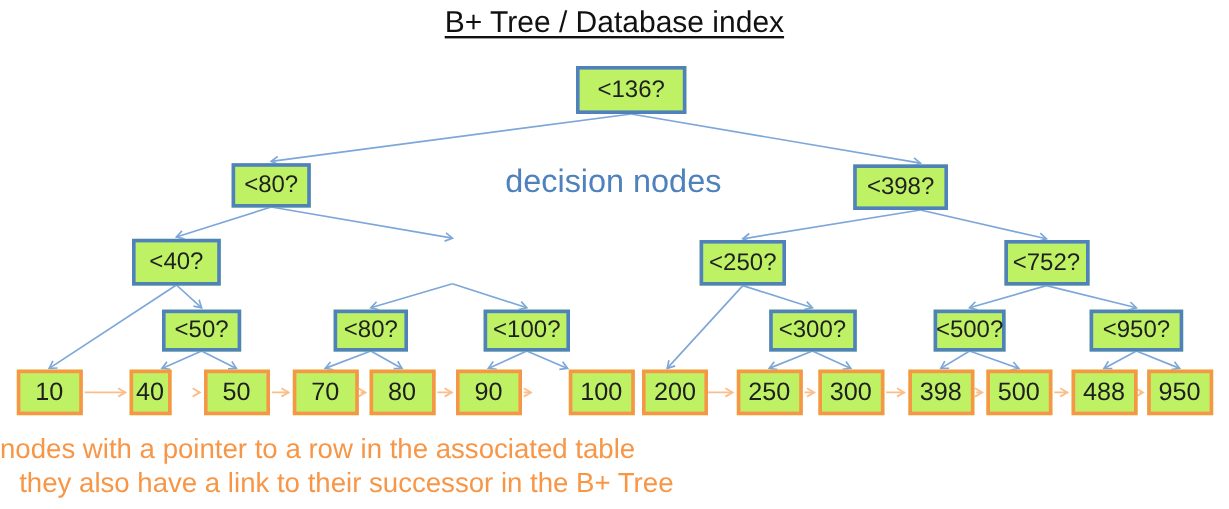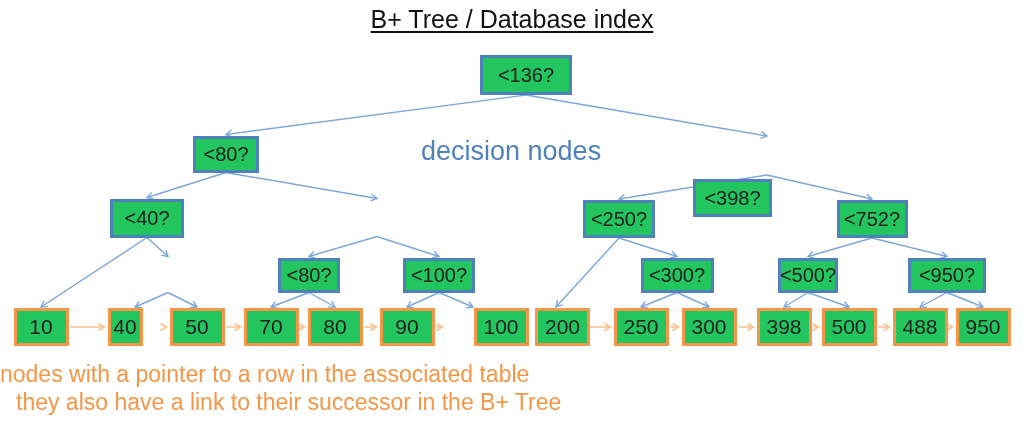--- a/index.html
+++ b/index.html
@@ -17,21 +17,21 @@
     position:absolute;left:0;width:100%;text-align:left;
     font-size:23px;color:var(--leaf-caption,#f79646);
   }
   .caption.line1{top:361px;}
   .caption.line2{top:389px;margin-left:16px;}
   #edges{position:absolute;left:0;top:0;width:1024px;height:424px;}
   #edges line.blue-edge{stroke:var(--decision-arrow,#7da7d9);stroke-width:1.4;}
   #edges line.orange-edge{stroke:var(--leaf-arrow,#fbbe8a);stroke-width:1.5;}
   .node{
     position:absolute;display:flex;align-items:center;justify-content:center;
-    background:#22c55e;box-sizing:border-box;color:var(--node-text,#1f1f1f);
+    background:#bef264;box-sizing:border-box;color:var(--node-text,#1f1f1f);
     white-space:nowrap;
   }
   .node.decision{border:3px solid var(--decision-border,#4f81bd);font-size:20px;}
   .node.leaf{border:3px solid var(--leaf-border,#f79646);font-size:21px;}
 </style>
 </head>
 <body>
 
 <div class="stage">
   <svg id="edges" xmlns="http://www.w3.org/2000/svg">
@@ -83,24 +83,25 @@
       <line x1="878.5" y1="327" x2="889.5" y2="327" class="orange-edge" marker-end="url(#arrow-orange)"></line>
       <line x1="949.5" y1="327" x2="952.5" y2="327" class="orange-edge" marker-end="url(#arrow-orange)"></line>
     </svg>
 
   <div class="title">B+ Tree / Database index</div>
   <div class="decision-label">decision nodes</div>
   <div class="caption line1">nodes with a pointer to a row in the associated table</div>
   <div class="caption line2">they also have a link to their successor in the B+ Tree</div>
 <div class="node decision" style="left: 480px; top: 55px; width: 92px; height: 40px;">&lt;136?</div>
     <div class="node decision" style="left: 193px; top: 135.5px; width: 66px; height: 37px;">&lt;80?</div>
-    <div class="node decision" style="left: 693px; top: 137px; width: 79px; height: 38px; margin-top: 42px;">&lt;398?</div>
+    <div class="node decision" style="left: 711px; top: 137px; width: 79px; height: 38px;">&lt;398?</div>
     <div class="node decision" style="left: 110px; top: 198.5px; width: 74px; height: 39px;">&lt;40?</div>
     <div class="node decision" style="left: 583px; top: 200px; width: 72px; height: 38px;">&lt;250?</div>
     <div class="node decision" style="left: 836.5px; top: 200px; width: 71px; height: 38px;">&lt;752?</div>
+    <div class="node decision" style="left: 135px; top: 257.5px; width: 66px; height: 35px;">&lt;50?</div>
     <div class="node decision" style="left: 278px; top: 257.5px; width: 62px; height: 35px;">&lt;80?</div>
     <div class="node decision" style="left: 403px; top: 257.5px; width: 72px; height: 35px;">&lt;100?</div>
     <div class="node decision" style="left: 640.5px; top: 257.5px; width: 73px; height: 35px;">&lt;300?</div>
     <div class="node decision" style="left: 778px; top: 257.5px; width: 60px; height: 35px;">&lt;500?</div>
     <div class="node decision" style="left: 908px; top: 257.5px; width: 78px; height: 35px;">&lt;950?</div>
     <div class="node leaf" style="left: 13.5px; top: 308px; width: 55px; height: 38px;">10</div>
     <div class="node leaf" style="left: 107.5px; top: 308px; width: 35px; height: 38px;">40</div>
     <div class="node leaf" style="left: 169.5px; top: 308px; width: 55px; height: 38px;">50</div>
     <div class="node leaf" style="left: 243.5px; top: 308px; width: 55px; height: 38px;">70</div>
     <div class="node leaf" style="left: 307.5px; top: 308px; width: 55px; height: 38px;">80</div>

